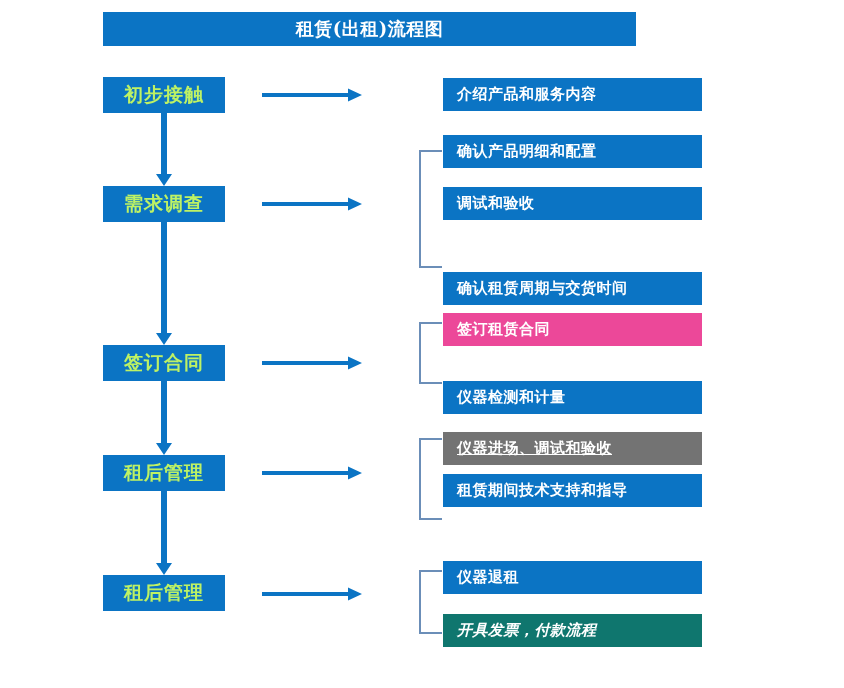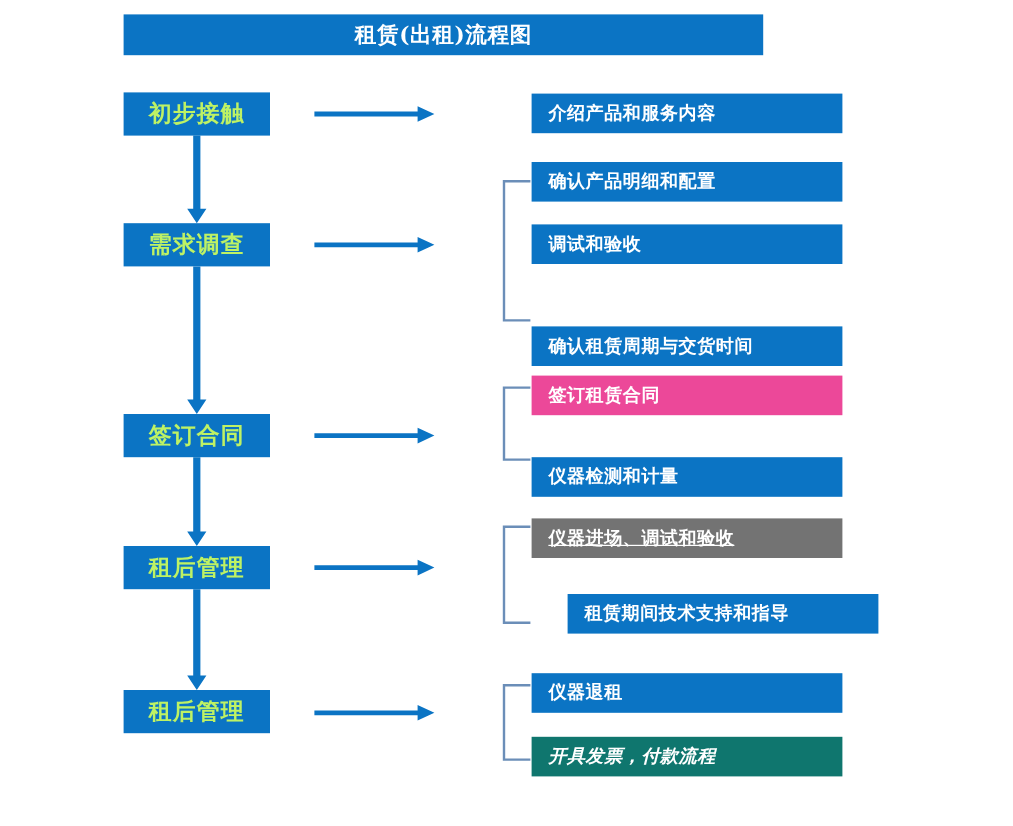--- a/index.html
+++ b/index.html
@@ -101,21 +101,21 @@
       <div class="stage-box" style="top: 345px; background: rgb(11, 116, 196);">签订合同</div>
       <div class="stage-box" style="top: 455px; background: rgb(11, 116, 196);">租后管理</div>
       <div class="stage-box" style="top: 575px; background: rgb(11, 116, 196);">租后管理</div>
       <div class="detail-box" style="top: 78px; background: rgb(11, 116, 196);">介绍产品和服务内容</div>
       <div class="detail-box" style="top: 135px; background: rgb(11, 116, 196);">确认产品明细和配置</div>
       <div class="detail-box" style="top: 187px; background: rgb(11, 116, 196);">调试和验收</div>
       <div class="detail-box" style="top: 240px; background: rgb(11, 116, 196); margin-top: 32px;">确认租赁周期与交货时间</div>
       <div class="detail-box" style="top: 313px; background: #ec4899;">签订租赁合同</div>
       <div class="detail-box" style="top: 365px; background: rgb(11, 116, 196); margin-top: 16px;">仪器检测和计量</div>
       <div class="detail-box" style="top: 432px; background: #737373; text-decoration: underline;">仪器进场、调试和验收</div>
-      <div class="detail-box" style="top: 495px; background: rgb(11, 116, 196); margin-left: 30px;">租赁期间技术支持和指导</div>
+      <div class="detail-box" style="top: 474px; background: rgb(11, 116, 196);">租赁期间技术支持和指导</div>
       <div class="detail-box" style="top: 561px; background: rgb(11, 116, 196);">仪器退租</div>
       <div class="detail-box" style="top: 614px; background: #0f766e; font-style: italic;">开具发票，付款流程</div>
       <div class="h-arrow" style="top: 87px;">
         <svg width="100" height="16" viewBox="0 0 100 16">
           <path d="M0 6 H86 V1.5 L100 8 L86 14.5 V10 H0 Z" fill="#0B74C4"></path>
         </svg>
       </div>
       <div class="h-arrow" style="top: 196px;">
         <svg width="100" height="16" viewBox="0 0 100 16">
           <path d="M0 6 H86 V1.5 L100 8 L86 14.5 V10 H0 Z" fill="#0B74C4"></path>

